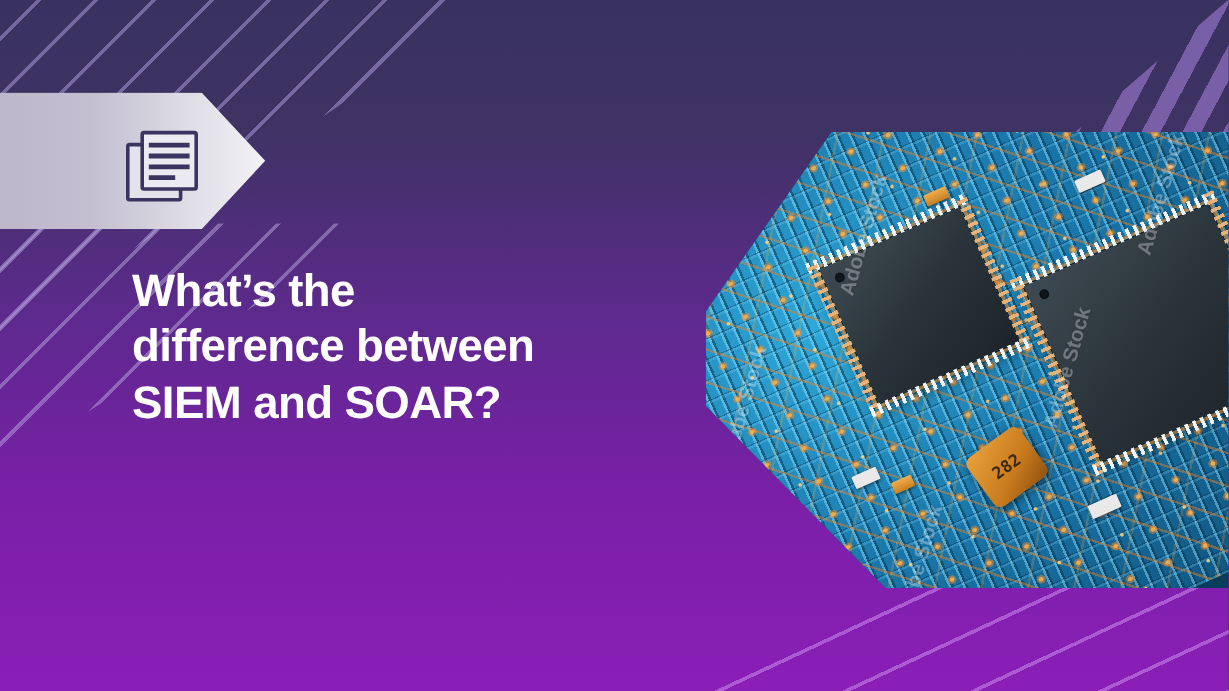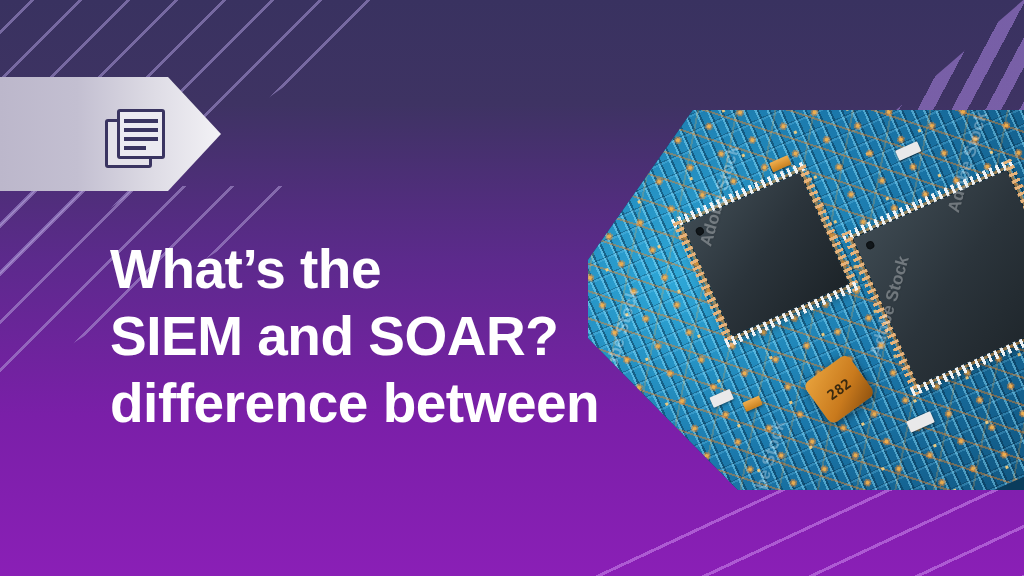--- a/index.html
+++ b/index.html
@@ -56,22 +56,22 @@
     -webkit-clip-path:polygon(0 0,168px 0,221px 57px,168px 114px,0 114px);
     clip-path:polygon(0 0,168px 0,221px 57px,168px 114px,0 114px);
     border-top-right-radius:6px;border-bottom-right-radius:6px;
   }
   .doc-icon{
     position:absolute;left:104px;top:106px;width:64px;height:68px;
   }
 
   
   .headline{
-    position:absolute;left:110px;top:236px;width:500px;
-    color:#ffffff;font-weight:bold;font-size:55px;line-height:1.22;
+    position:absolute;left:110px;top:220px;width:500px;
+    color:#ffffff;font-weight:bold;font-size:38px;line-height:1.22;
     letter-spacing:-0.5px;
   }
 
   
   .photo{
     position:absolute;left:588px;top:110px;width:436px;height:380px;
     overflow:hidden;
     -webkit-clip-path:polygon(105px 0,436px 0,436px 380px,150px 380px,0 228px,0 150px);
     clip-path:polygon(105px 0,436px 0,436px 380px,150px 380px,0 228px,0 150px);
     background:#0a3c5c;
@@ -221,17 +221,17 @@
       <rect x="14.5" y="4.5" width="45" height="47" rx="1.5" stroke="#3a3461" stroke-width="3" fill="#eceaf1"></rect>
       <line x1="22" y1="15" x2="52" y2="15" stroke="#3a3461" stroke-width="4" stroke-linecap="square"></line>
       <line x1="22" y1="24" x2="52" y2="24" stroke="#3a3461" stroke-width="4" stroke-linecap="square"></line>
       <line x1="22" y1="33" x2="52" y2="33" stroke="#3a3461" stroke-width="4" stroke-linecap="square"></line>
       <line x1="22" y1="42" x2="40" y2="42" stroke="#3a3461" stroke-width="4" stroke-linecap="square"></line>
     </svg>
   </div>
 
   <div class="headline">
     <div>What’s the</div>
+    <div>difference between</div>
     <div>SIEM and SOAR?</div>
-    <div>difference between</div>
   </div>
 
 </div>
 
 </body></html>

